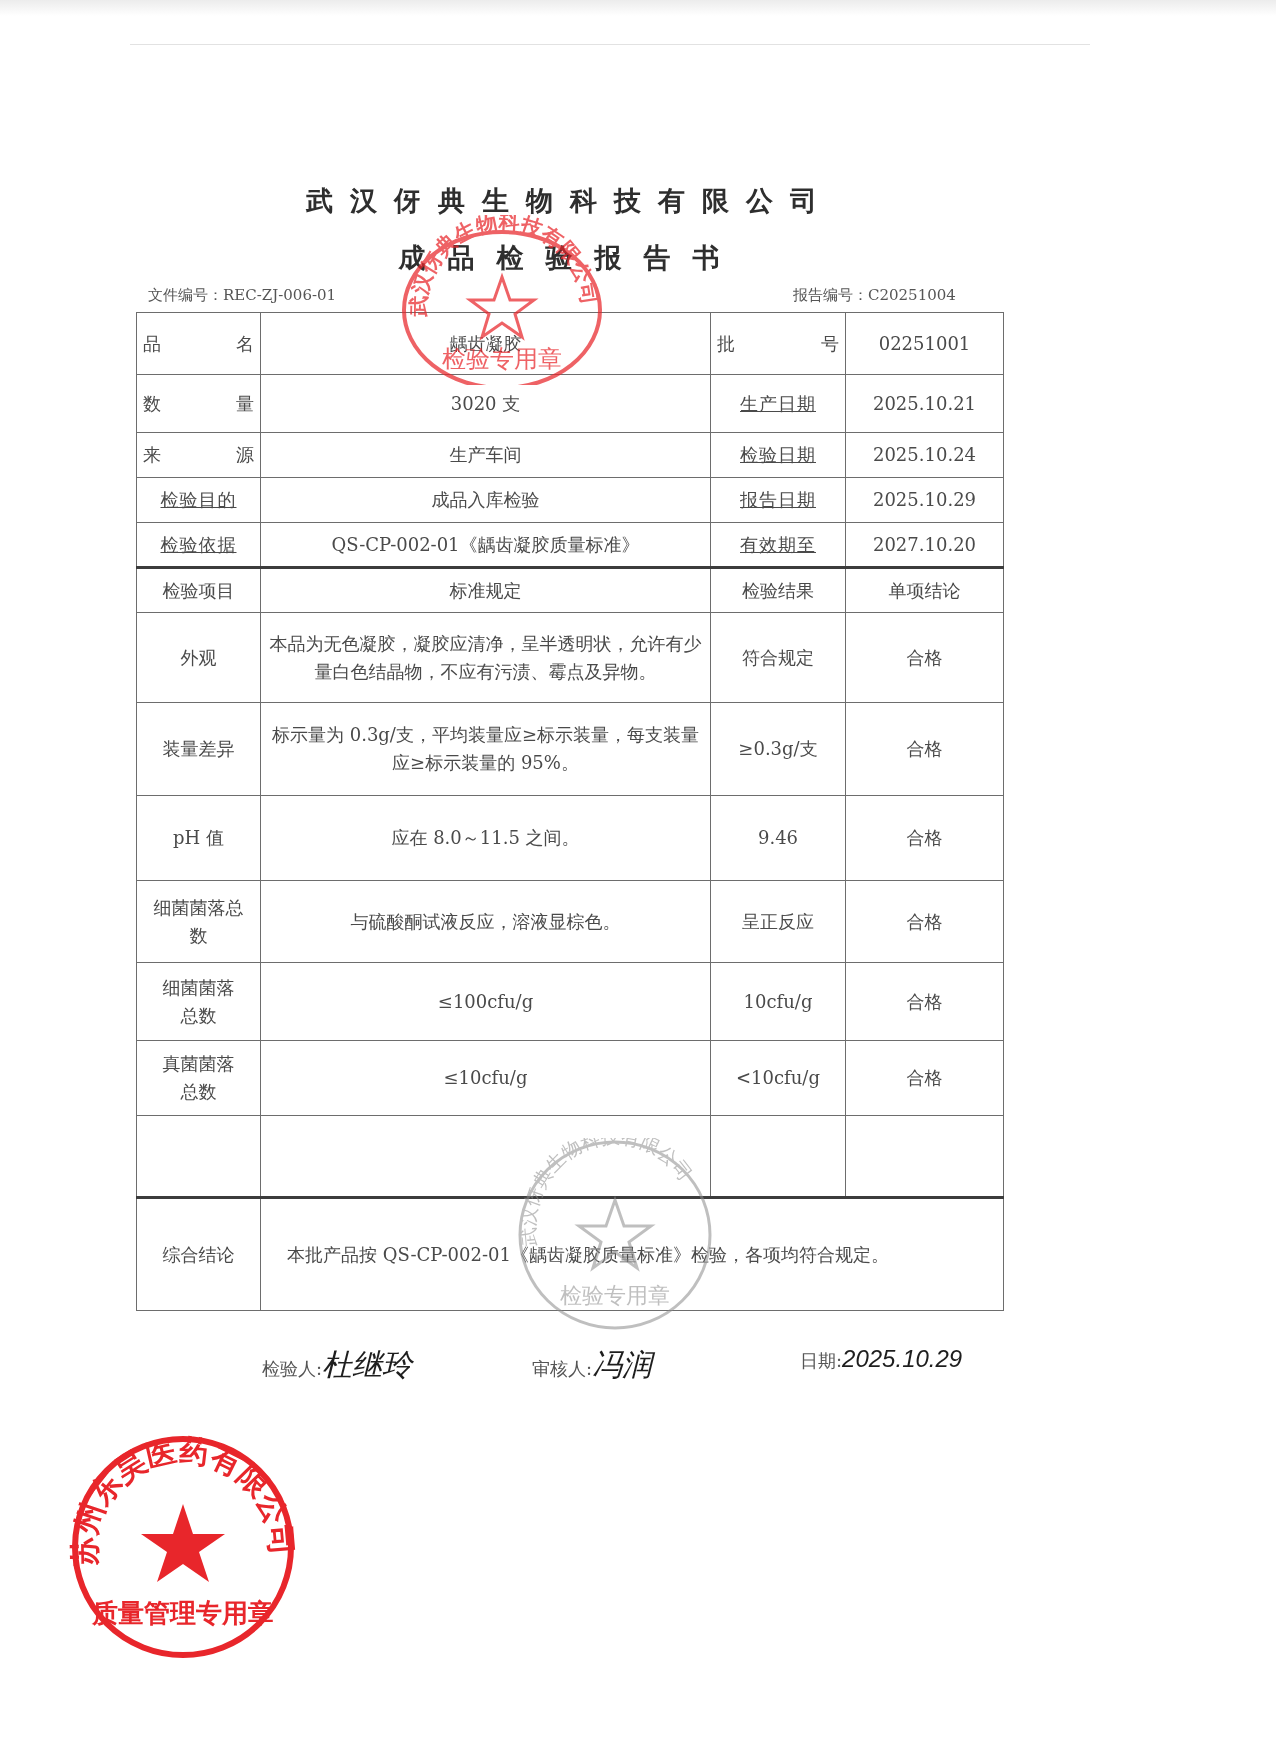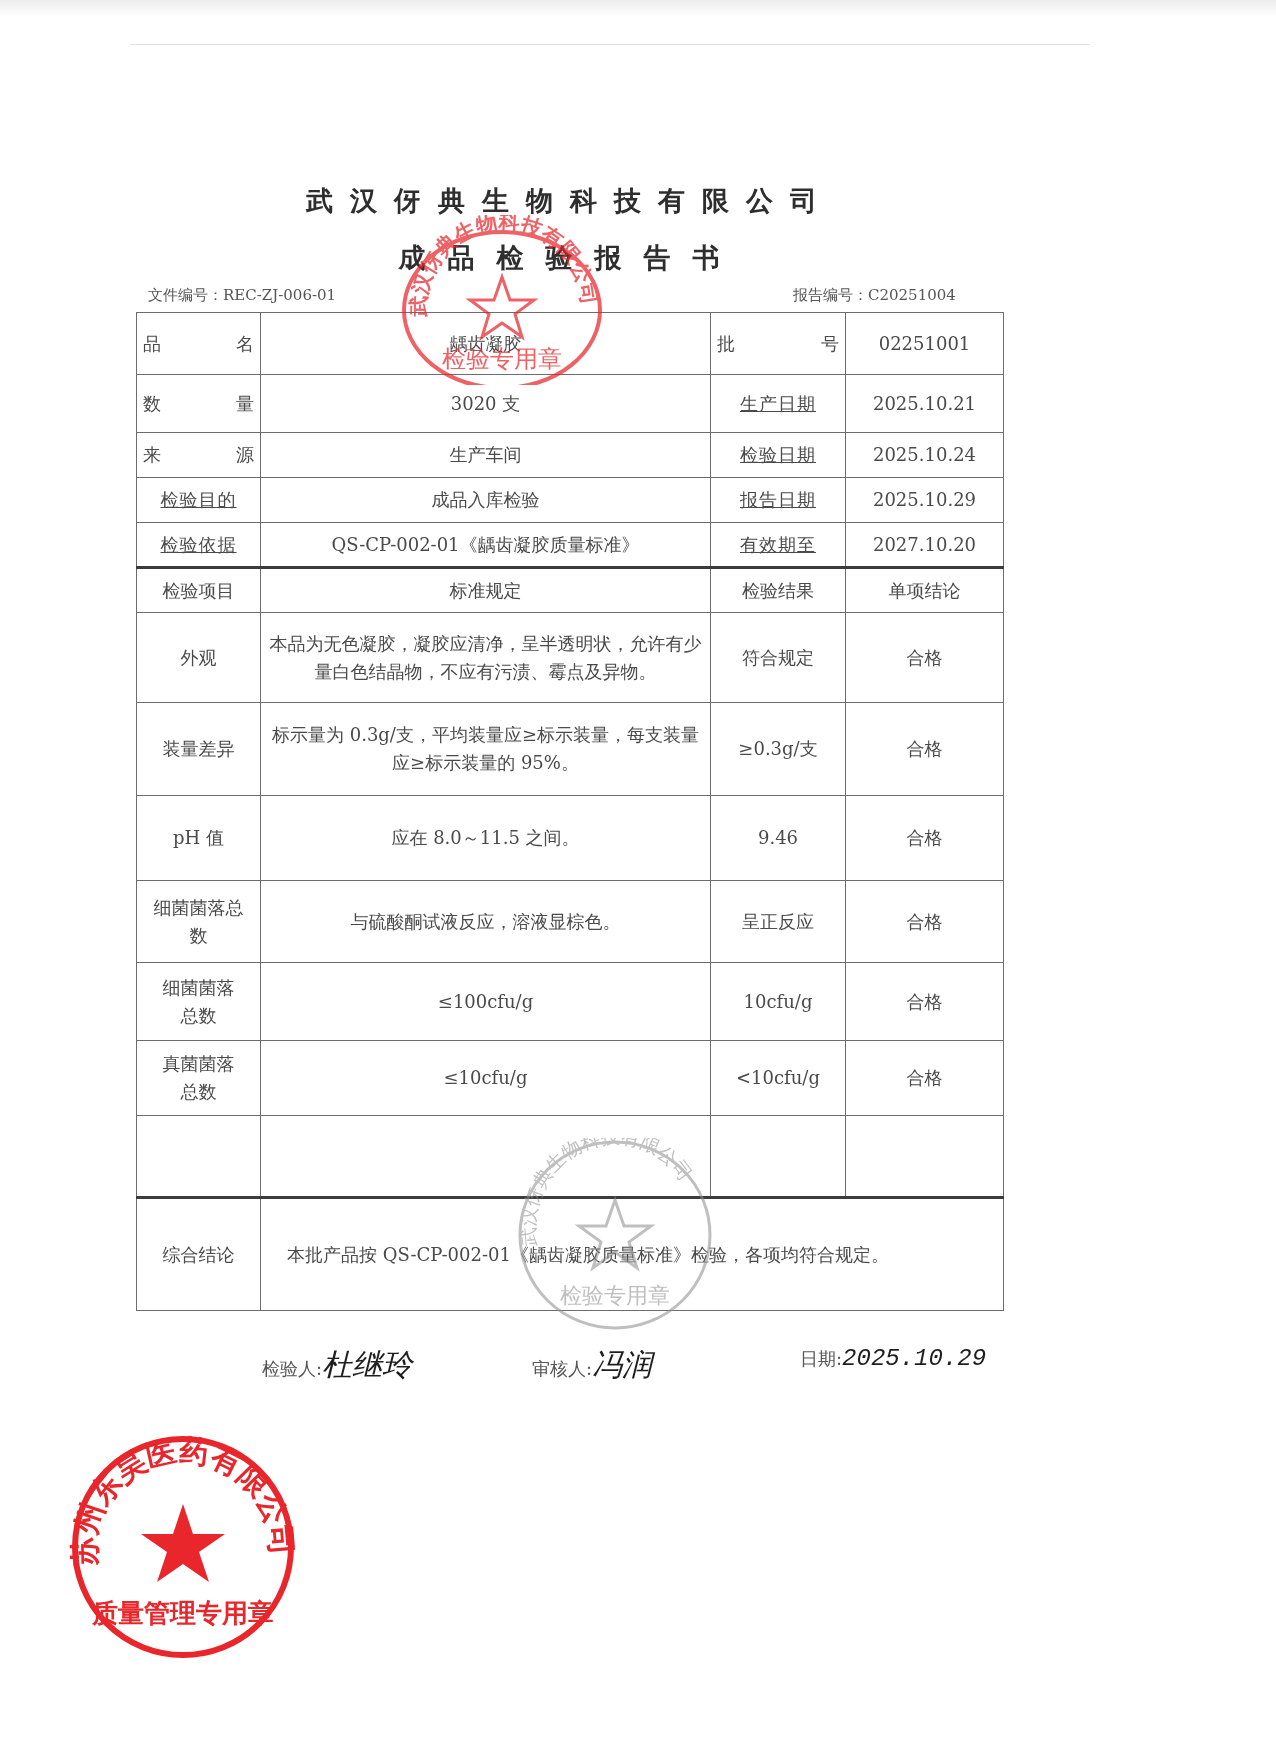--- a/index.html
+++ b/index.html
@@ -35,21 +35,21 @@
     border: 1px solid #6d6d6d; text-align: center; vertical-align: middle;
     font-size: 18px; color: #4a4a4a; padding: 0 6px; line-height: 28px;
   }
   td.label { letter-spacing: 1px; text-decoration: underline; }
   td.spaced-label { text-align: justify; text-align-last: justify; padding: 0 22px; }
   td.left-text { text-align: left; padding: 0 10px; line-height: 28px; }
   tr.thick-top td { border-top: 3px solid #3c3c3c; }
   td.val-light { color: #6a6a6a; }
 
   .sig-line { position: absolute; top: 1345px; font-size: 18px; color: #555; }
-  .sig-hand { font-family: Liberation Mono, monospace; font-style: italic; font-size: 30px; color: #1e1e1e; }
+  .sig-hand { font-family: Liberation Sans, sans-serif; font-style: italic; font-size: 30px; color: #1e1e1e; }
 
   .stamp { position: absolute; pointer-events: none; }
 </style>
 </head>
 <body>
 
 <div class="top-shade"></div>
 <div class="top-rule"></div>
 
 <div class="company-title">武汉伢典生物科技有限公司</div>

